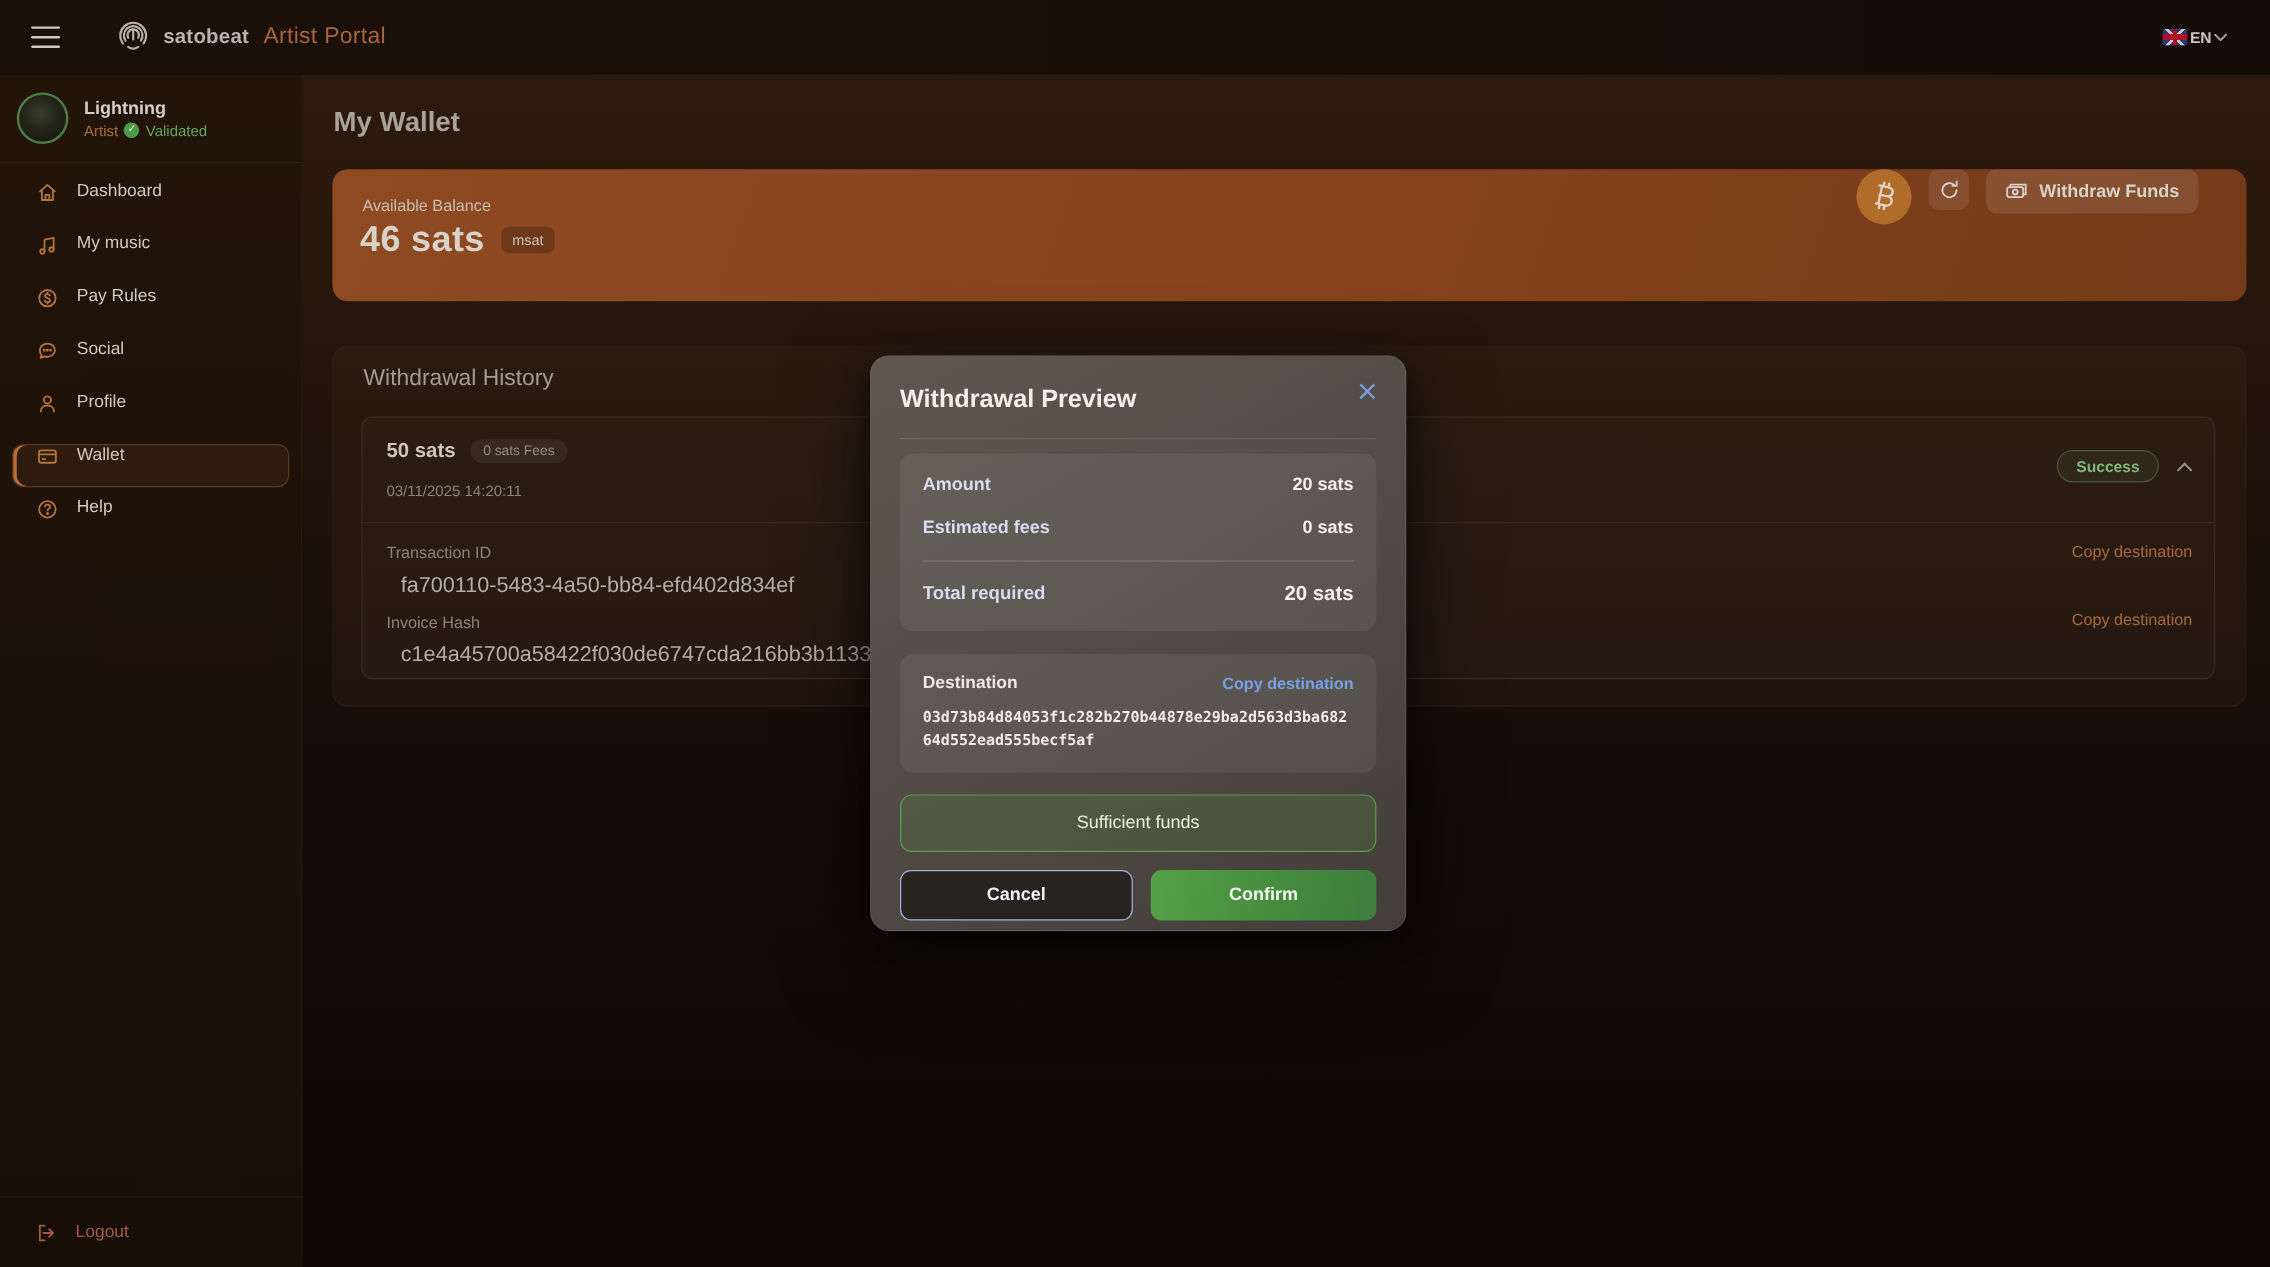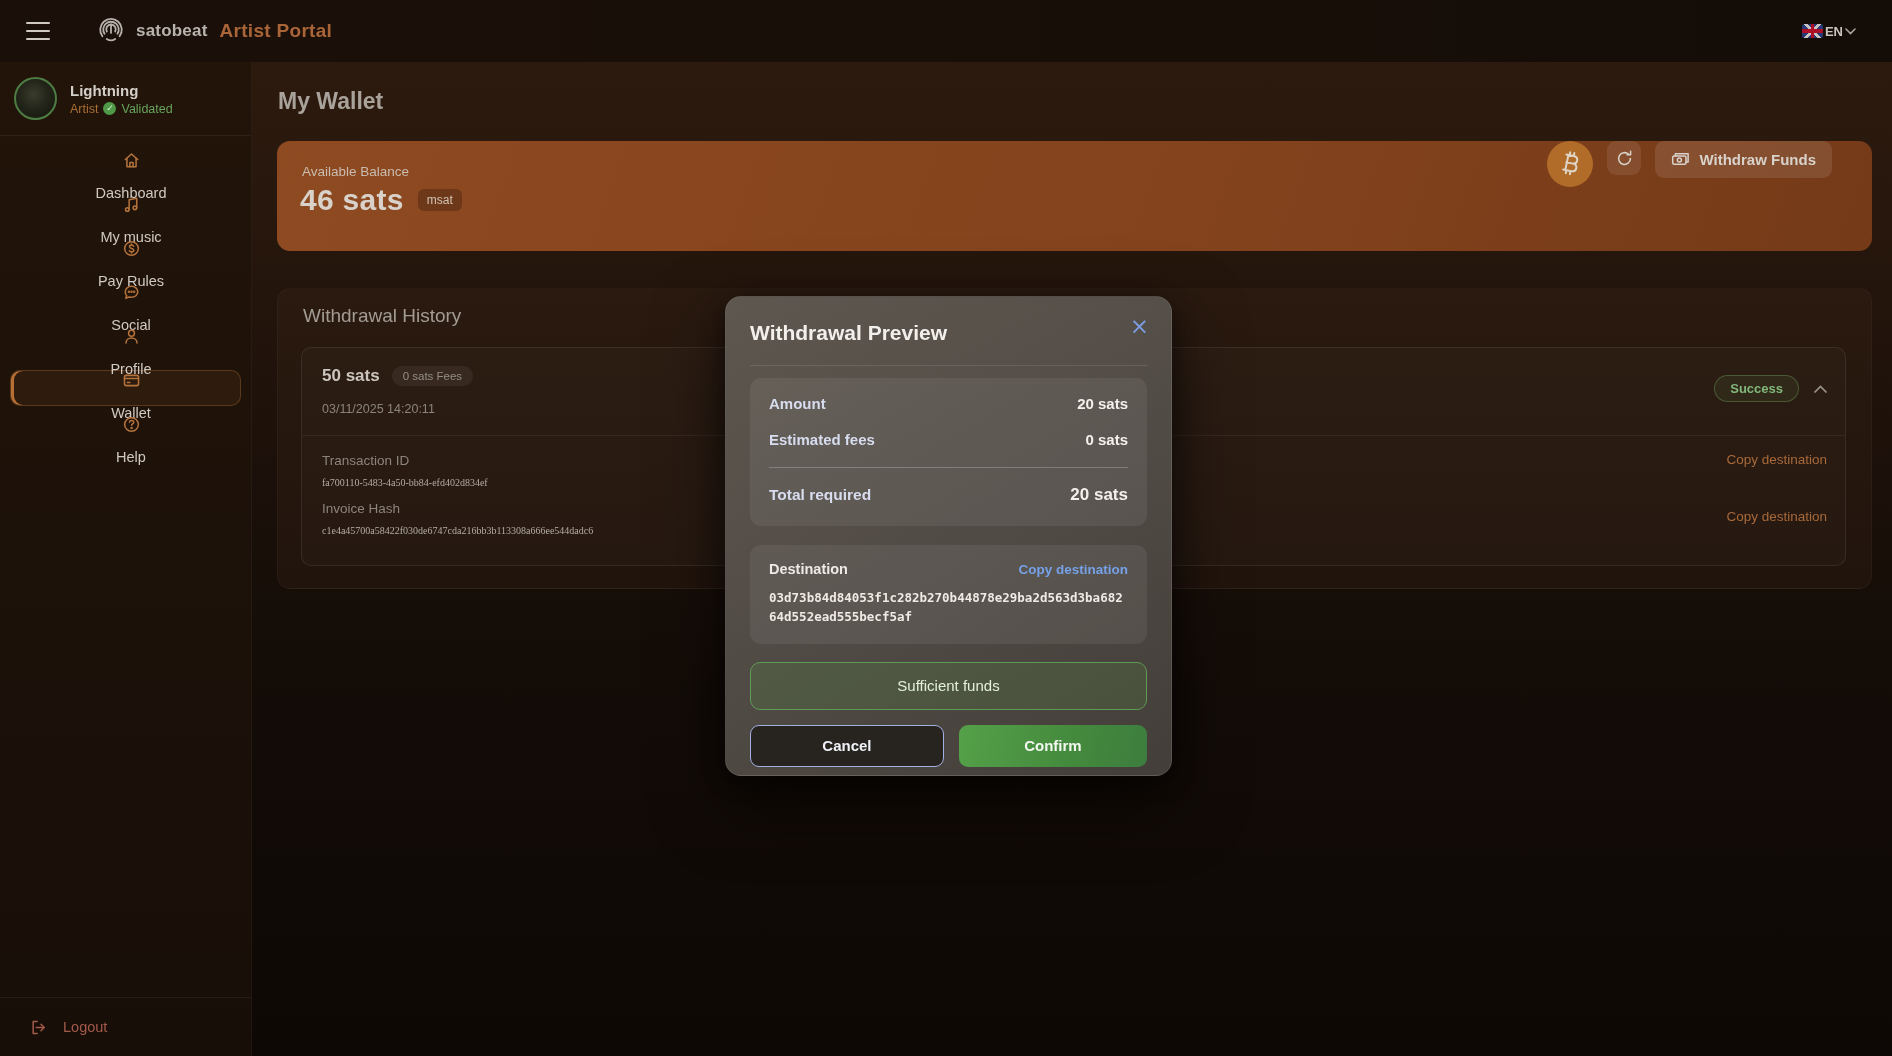--- a/index.html
+++ b/index.html
@@ -9,21 +9,21 @@
 
   
   .topbar { position:absolute; left:0; top:0; width:1892px; height:62px;
     background:linear-gradient(90deg,#1b1009 0%,#170e08 70%,#140c07 100%);
     display:flex; align-items:center; z-index:2; }
   .hamburger { margin-left:26px; width:24px; height:18px; display:flex; flex-direction:column;
     justify-content:space-between; cursor:pointer; }
   .hamburger span { display:block; height:2.4px; border-radius:2px; background:#cfc9c2; }
   .brand-wrap { display:flex; align-items:center; margin-left:44px; gap:8px; }
   .brand-text { font-size:17px; font-weight:700; color:#b9b3ad; letter-spacing:.2px; }
-  .portal-title { font-size:19px; font-weight:700; color:#a96538; margin-left:12px; letter-spacing:.3px; }
+  .portal-title { font-size:19px; font-weight:400; color:#a96538; margin-left:12px; letter-spacing:.3px; }
   .topbar-right { margin-left:auto; margin-right:36px; display:flex; align-items:center; gap:2px; cursor:pointer; }
   .uk-flag { width:21px; height:14px; border-radius:2.5px; opacity:.85;
     background:
       linear-gradient(to right, transparent 41%, #c8102e 41%, #c8102e 59%, transparent 59%),
       linear-gradient(to bottom, transparent 33%, #c8102e 33%, #c8102e 67%, transparent 67%),
       linear-gradient(45deg, transparent 45%, #e8e6e2 45%, #e8e6e2 55%, transparent 55%),
       linear-gradient(-45deg, transparent 45%, #e8e6e2 45%, #e8e6e2 55%, transparent 55%),
       #2b3f8c; }
   .lang-label { font-size:13px; font-weight:700; color:#c9c4be; }
 
@@ -35,22 +35,22 @@
   .avatar { width:43px; height:43px; border-radius:50%; border:2px solid #4e7d44; flex:0 0 auto;
     background:radial-gradient(circle at 45% 40%, #3a3d2c 0%, #23251a 45%, #121309 100%); }
   .profile-name { font-size:15px; font-weight:700; color:#d3cec8; }
   .profile-sub { display:flex; align-items:center; gap:5px; margin-top:3px; font-size:12.5px; }
   .role { color:#a96e33; }
   .check-badge { width:13px; height:13px; border-radius:50%; background:#4f9a48; color:#ddeed8;
     font-size:9px; line-height:13px; text-align:center; font-family:"DejaVu Sans",sans-serif; }
   .validated { color:#67a45c; }
   .sidebar hr { border:none; border-top:1px solid rgba(255,255,255,0.06); }
   .nav { padding:14px 10px; }
-  .nav-item { display:flex; align-items:center; gap:15px; height:36px; padding:0 8px 0 19px;
-    border-radius:10px; margin-bottom:8px; cursor:pointer; border:1px solid transparent;flex-direction:column; }
+  .nav-item { display:flex; gap:15px; height:36px; padding:0 8px 0 19px;
+    border-radius:10px; margin-bottom:8px; cursor:pointer; border:1px solid transparent; }
   .nav-item svg { flex:0 0 auto; }
   .nav-label { font-size:14.5px; color:#d0cac3; }
   .nav-item.active { background:rgba(198,122,56,0.09); border:1px solid rgba(198,130,66,0.30);
     box-shadow:inset 3px 0 0 #b86f33; }
   .nav-icon { stroke:#b5733c; fill:none; stroke-width:1.6; stroke-linecap:round; stroke-linejoin:round; }
   .sidebar-spacer { flex:1; }
   .logout-row { border-top:1px solid rgba(255,255,255,0.06); padding:0 10px; }
   .logout-item { display:flex; align-items:center; gap:15px; height:58px; padding-left:19px; cursor:pointer; }
   .logout-label { font-size:14.5px; color:#a25a49; }
   .logout-icon { stroke:#a25a49; fill:none; stroke-width:1.6; stroke-linecap:round; stroke-linejoin:round; }
@@ -86,22 +86,22 @@
   .hi-amount { font-size:17px; font-weight:700; color:#ccc6bf; }
   .fees-pill { font-size:11.5px; color:#938d86; background:rgba(255,255,255,0.06);
     padding:4px 11px; border-radius:999px; }
   .hi-date { position:absolute; left:20px; top:54px; font-size:12.5px; color:#8b847d; }
   .hi-right { position:absolute; right:18px; top:27px; display:flex; align-items:center; gap:15px; }
   .success-pill { font-size:13px; font-weight:700; color:#81b77a; background:rgba(96,160,84,0.10);
     border:1px solid rgba(120,180,105,0.35); padding:5px 15px; border-radius:999px; }
   .hi-divider { position:absolute; left:0; right:0; top:87px; border-top:1px solid rgba(255,255,255,0.06); }
   .hi-details { position:absolute; left:20px; top:99px; right:200px; }
   .detail-label { font-size:13.5px; color:#8b847d; margin-top:6px; }
-  .detail-value { font-family:Liberation Serif, serif; font-size:10px; color:#b3ada6;
-    margin-top:9px; margin-bottom:13px; white-space:nowrap; }
+  .detail-value { font-family:Liberation Sans, sans-serif; font-size:18px; color:#b3ada6;
+    margin-top:9px; margin-bottom:13px; white-space:nowrap;margin-left:12px; }
   .copy-link { position:absolute; right:18px; font-size:13.5px; color:#a8693a; cursor:pointer; }
   .copy-link.c1 { top:104px; } .copy-link.c2 { top:161px; }
 
   
   .modal { position:absolute; left:725px; top:296px; width:447px; height:480px; border-radius:16px;
     background:linear-gradient(150deg,#5d574f 0%,#534d47 45%,#433e39 100%);
     border:1px solid rgba(255,255,255,0.07);
     box-shadow:0 26px 70px rgba(0,0,0,0.60), 0 6px 22px rgba(0,0,0,0.45); z-index:10; padding:24px; }
   .modal-title { font-size:21px; font-weight:700; color:#f3f0ec; }
   .modal-close { position:absolute; right:22px; top:18px; font-size:23px; color:#7b9ce0;

